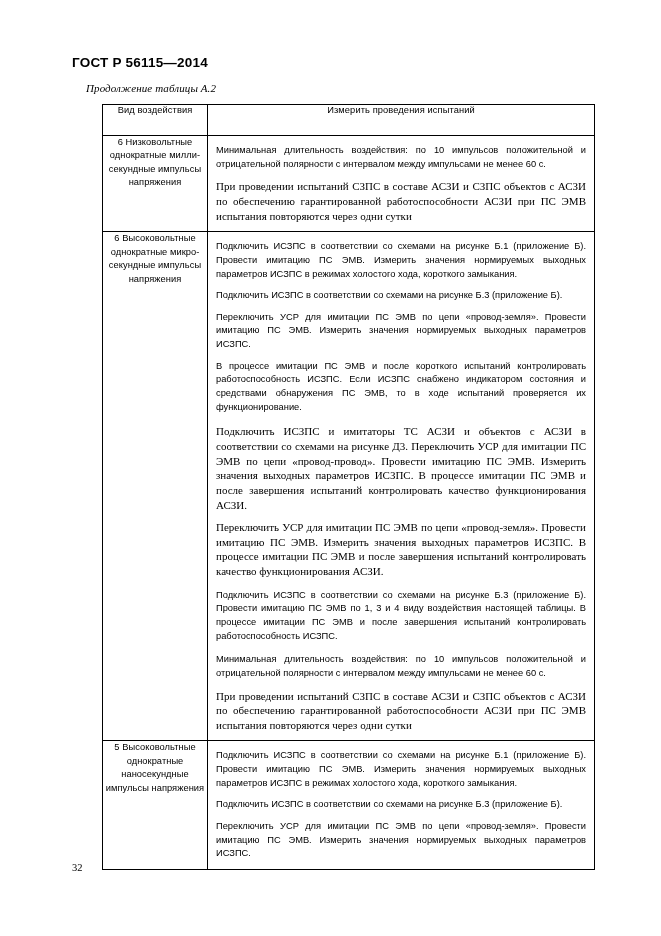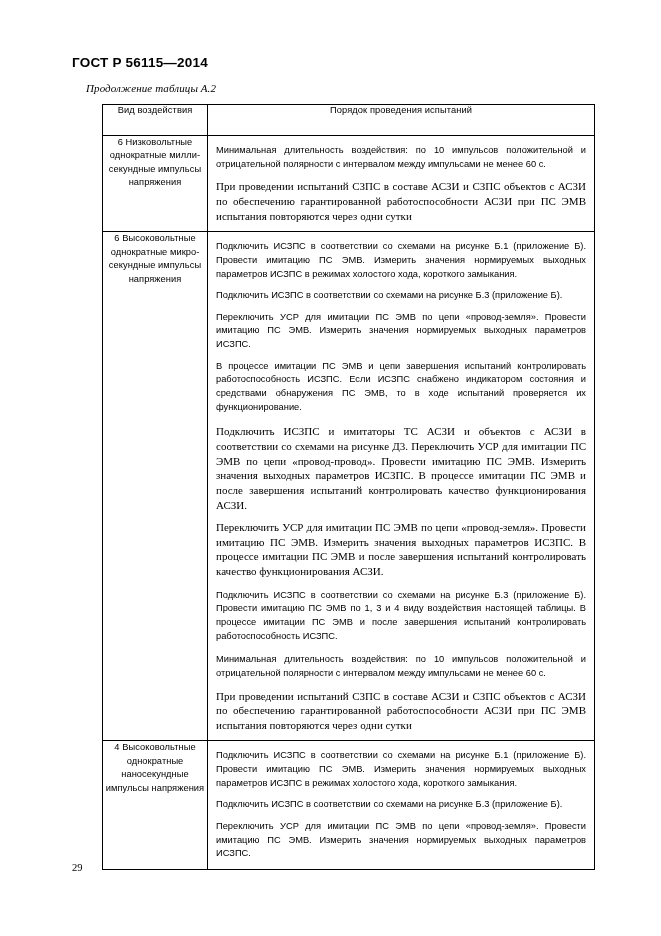--- a/index.html
+++ b/index.html
@@ -119,52 +119,52 @@
 
   <div class="tbl-wrap">
     <table class="gost">
       <colgroup>
         <col class="col-a">
         <col class="col-b">
       </colgroup>
       <thead>
         <tr>
           <th class="hdr">Вид воздействия</th>
-          <th class="hdr">Порядок проведения испытаний</th>
+          <th class="hdr">Измерить проведения испытаний</th>
         </tr>
       </thead>
       <tbody>
         <tr>
           <td class="kind">6 Низковольтные однократные милли-секундные импульсы напряжения</td>
           <td class="proc">
               <p>Минимальная длительность воздействия: по 10 импульсов положительной и отрицательной полярности с интервалом между импульсами не менее 60 с.</p>
               <p class="ital">При проведении испытаний СЗПС в составе АСЗИ и СЗПС объектов с АСЗИ по обеспечению гарантированной работоспособности АСЗИ при ПС ЭМВ испытания повторяются через одни сутки</p>
             </td>
         </tr>
         <tr>
           <td class="kind">6 Высоковольтные однократные микро-секундные импульсы напряжения</td>
           <td class="proc">
               <p>Подключить ИСЗПС в соответствии со схемами на рисунке Б.1 (приложение Б). Провести имитацию ПС ЭМВ. Измерить значения нормируемых выходных параметров ИСЗПС в режимах холостого хода, короткого замыкания.</p>
               <p>Подключить ИСЗПС в соответствии со схемами на рисунке Б.3 (приложение Б).</p>
               <p>Переключить УСР для имитации ПС ЭМВ по цепи «провод-земля». Провести имитацию ПС ЭМВ. Измерить значения нормируемых выходных параметров ИСЗПС.</p>
-              <p>В процессе имитации ПС ЭМВ и цепи завершения испытаний контролировать работоспособность ИСЗПС. Если ИСЗПС снабжено индикатором состояния и средствами обнаружения ПС ЭМВ, то в ходе испытаний проверяется их функционирование.</p>
+              <p>В процессе имитации ПС ЭМВ и после короткого испытаний контролировать работоспособность ИСЗПС. Если ИСЗПС снабжено индикатором состояния и средствами обнаружения ПС ЭМВ, то в ходе испытаний проверяется их функционирование.</p>
               <p class="ital gap">Подключить ИСЗПС и имитаторы ТС АСЗИ и объектов с АСЗИ в соответствии со схемами на рисунке Д3. Переключить УСР для имитации ПС ЭМВ по цепи «провод-провод». Провести имитацию ПС ЭМВ. Измерить значения выходных параметров ИСЗПС. В процессе имитации ПС ЭМВ и после завершения испытаний контролировать качество функционирования АСЗИ.</p>
               <p class="ital">Переключить УСР для имитации ПС ЭМВ по цепи «провод-земля». Провести имитацию ПС ЭМВ. Измерить значения выходных параметров ИСЗПС. В процессе имитации ПС ЭМВ и после завершения испытаний контролировать качество функционирования АСЗИ.</p>
               <p class="gap">Подключить ИСЗПС в соответствии со схемами на рисунке Б.3 (приложение Б). Провести имитацию ПС ЭМВ по 1, 3 и 4 виду воздействия настоящей таблицы. В процессе имитации ПС ЭМВ и после завершения испытаний контролировать работоспособность ИСЗПС.</p>
               <p class="gap">Минимальная длительность воздействия: по 10 импульсов положительной и отрицательной полярности с интервалом между импульсами не менее 60 с.</p>
               <p class="ital">При проведении испытаний СЗПС в составе АСЗИ и СЗПС объектов с АСЗИ по обеспечению гарантированной работоспособности АСЗИ при ПС ЭМВ испытания повторяются через одни сутки</p>
             </td>
         </tr>
         <tr>
-          <td class="kind">4 Высоковольтные однократные наносекундные импульсы напряжения</td>
+          <td class="kind">5 Высоковольтные однократные наносекундные импульсы напряжения</td>
           <td class="proc">
               <p>Подключить ИСЗПС в соответствии со схемами на рисунке Б.1 (приложение Б). Провести имитацию ПС ЭМВ. Измерить значения нормируемых выходных параметров ИСЗПС в режимах холостого хода, короткого замыкания.</p>
               <p>Подключить ИСЗПС в соответствии со схемами на рисунке Б.3 (приложение Б).</p>
               <p>Переключить УСР для имитации ПС ЭМВ по цепи «провод-земля». Провести имитацию ПС ЭМВ. Измерить значения нормируемых выходных параметров ИСЗПС.</p>
             </td>
         </tr>
       </tbody>
     </table>
   </div>
 
-  <div class="page-num">29</div>
+  <div class="page-num">32</div>
 
 </div>
 
 </body></html>

